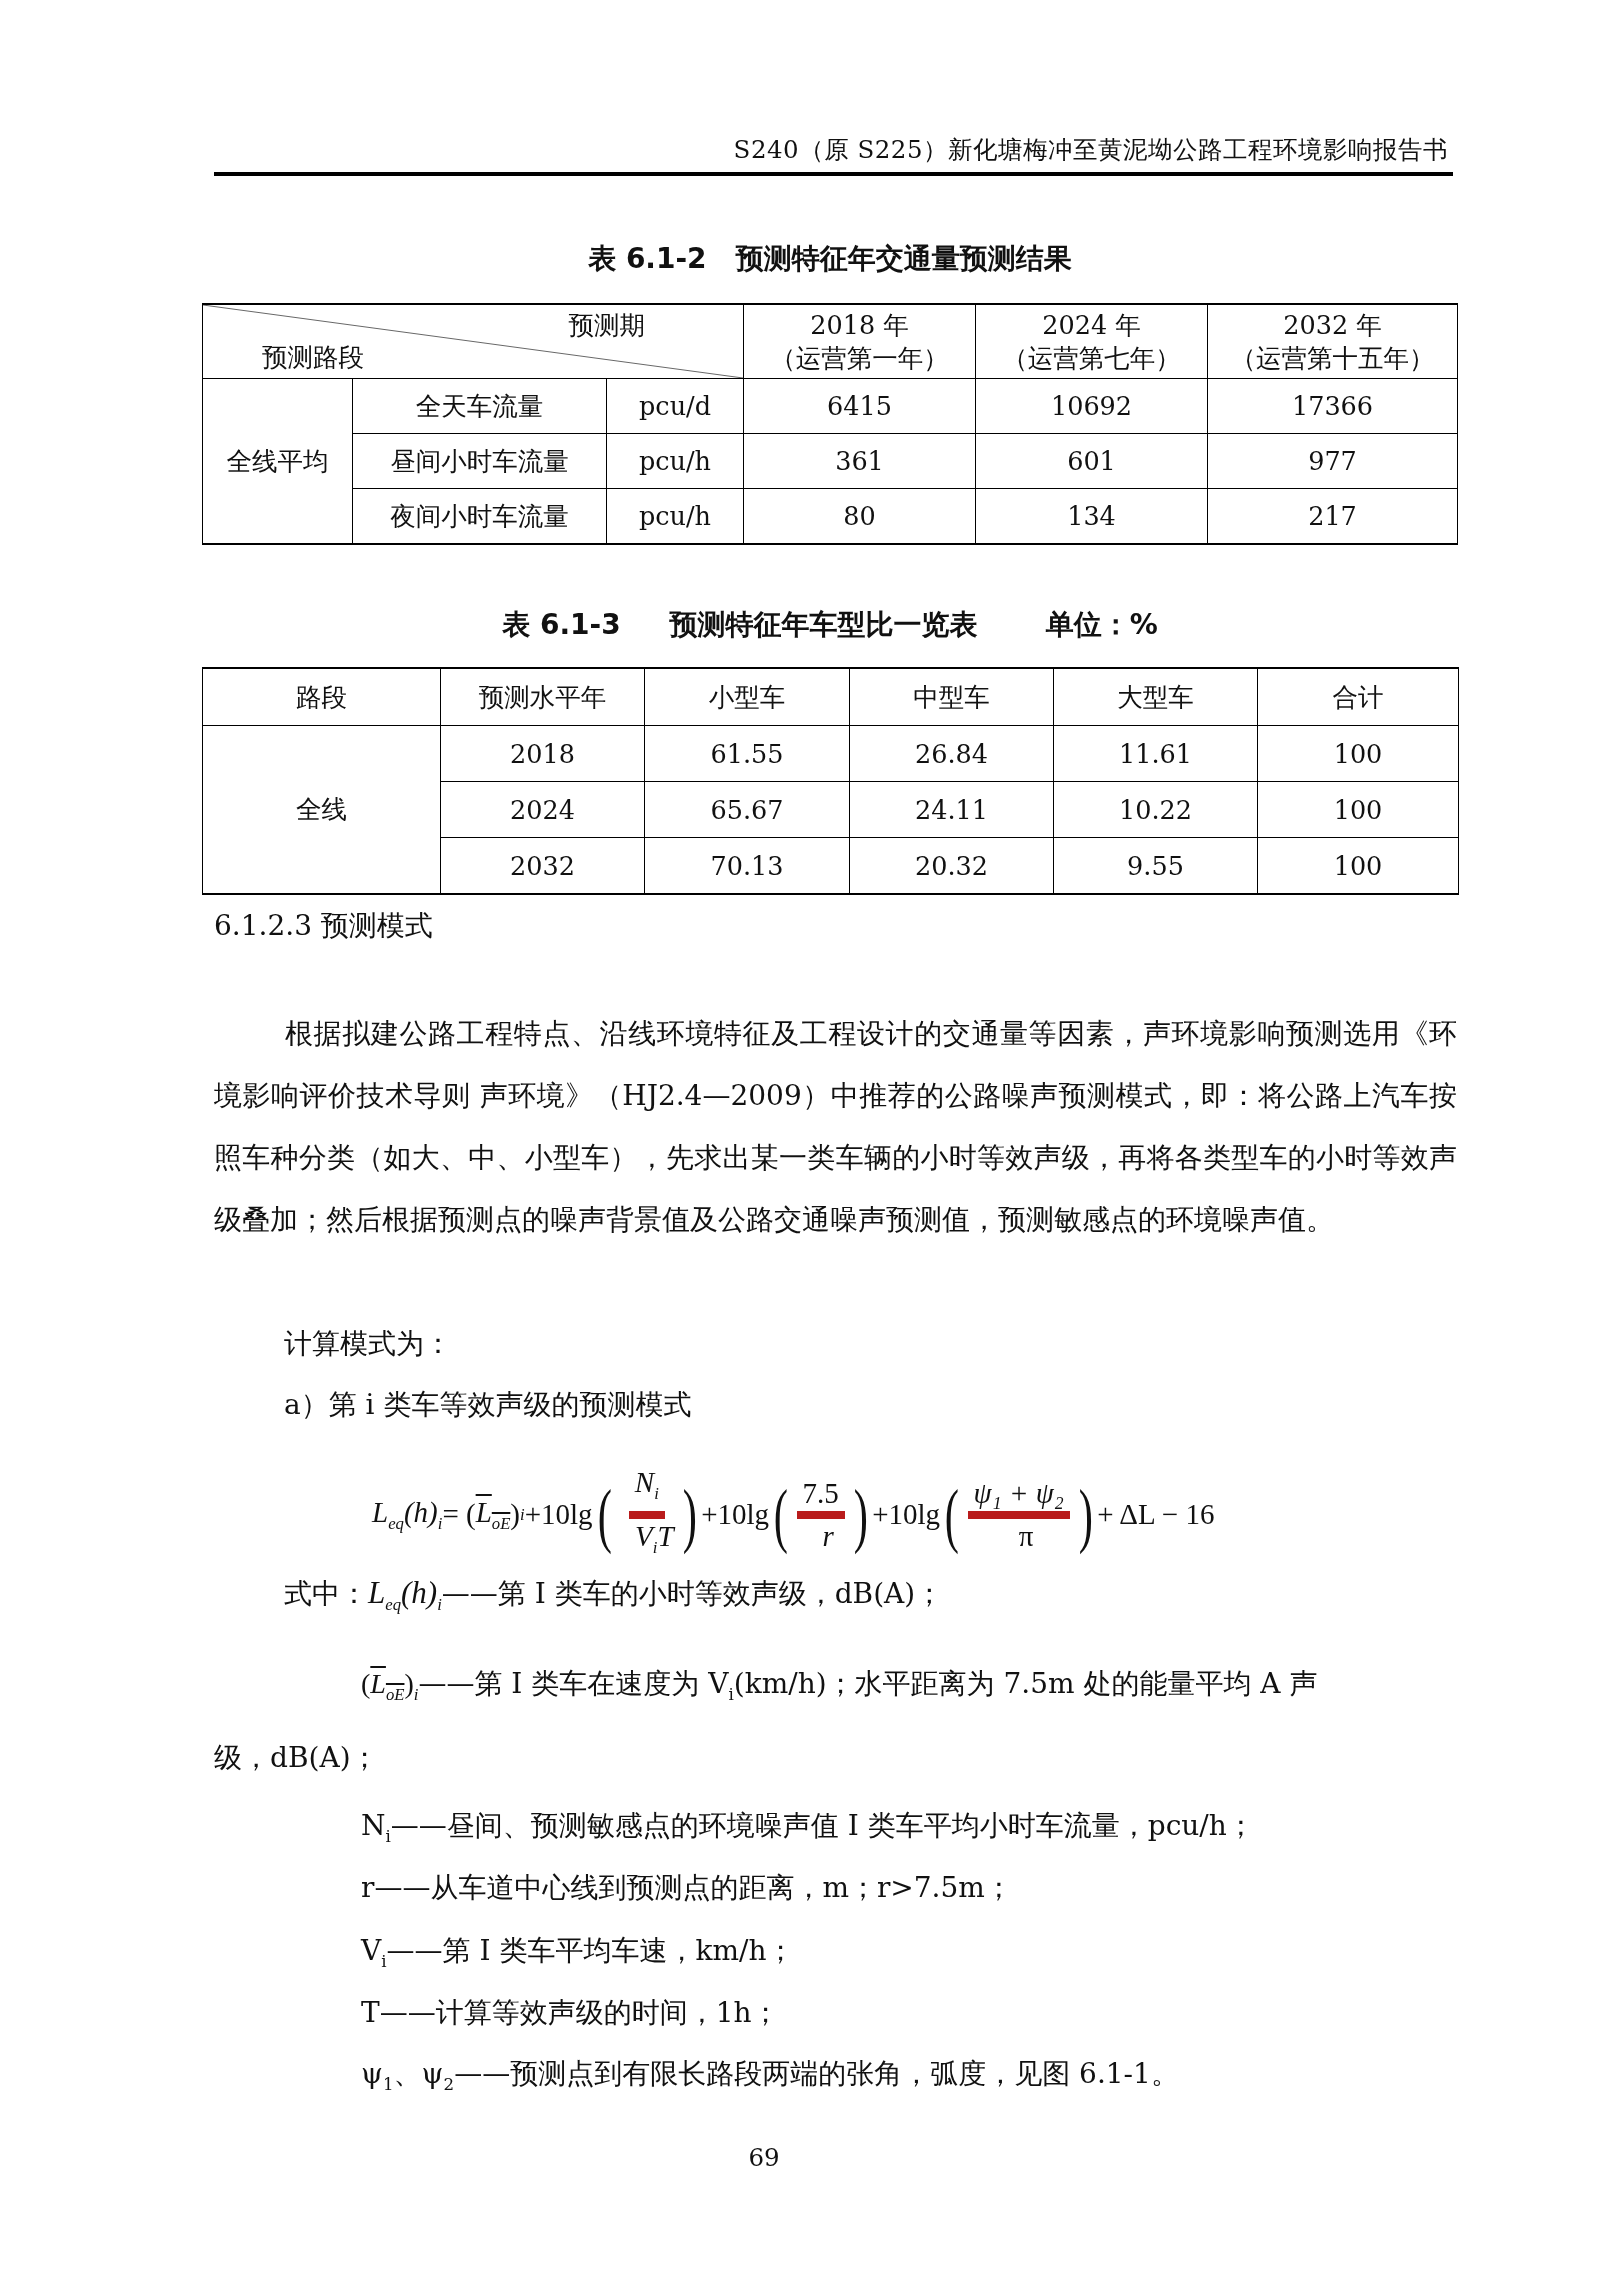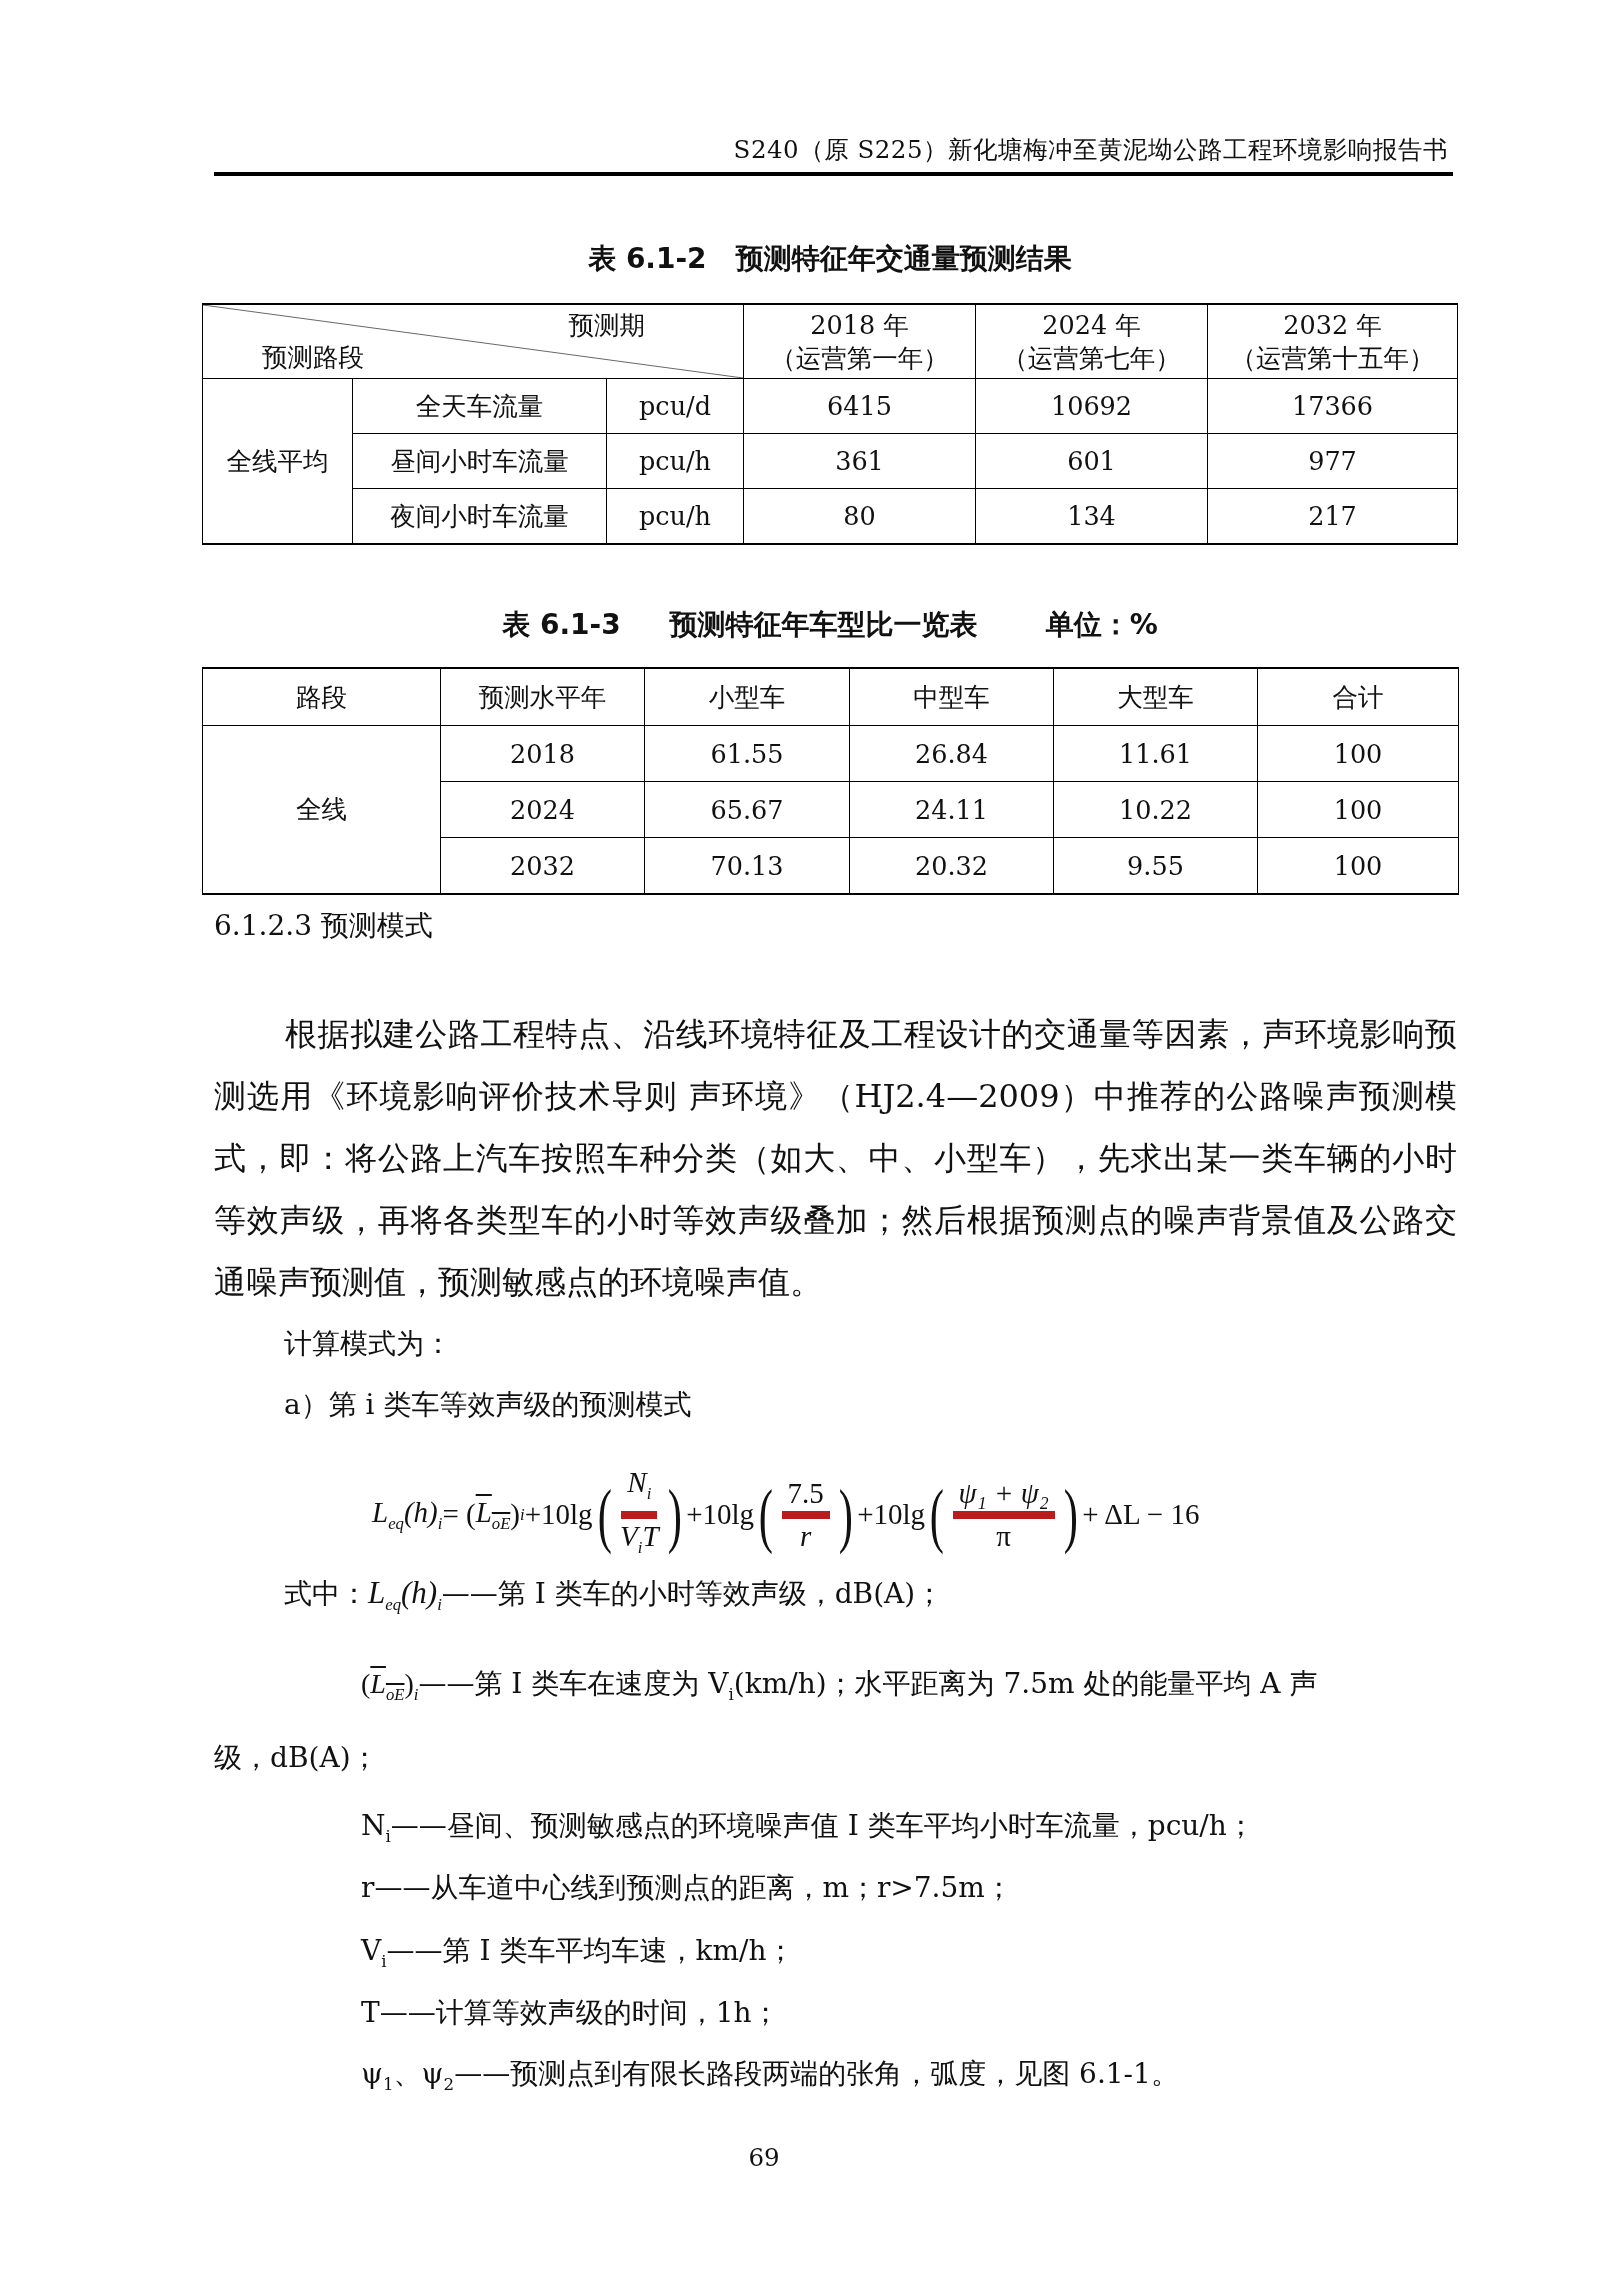--- a/index.html
+++ b/index.html
@@ -15,28 +15,28 @@
   .t1 { left:202px; top:303px; width:1256px; border-top:2.9px solid #000; border-bottom:2.9px solid #000; }
   .t1 tr.h td { height:73px; line-height:33px; }
   .t1 tr.r td { height:54px; }
   .t1 td.diag { position:relative; text-align:center; }
   .t1 td.diag svg { position:absolute; left:0; top:0; width:100%; height:100%; }
   .diag-top { position:absolute; right:98px; top:3.9px; }
   .diag-bottom { position:absolute; left:23px; bottom:3.9px;margin-left:36px; }
   .t2 { left:202px; top:667px; width:1256px; border-top:2.9px solid #000; border-bottom:2.9px solid #000; }
   .t2 td { height:55px; }
   .t2 tr.h td { height:56px; }
-  .para { left:214px; width:1243px; font-size:32px; line-height:62px; }
+  .para { left:214px; width:1243px; font-size:28px; line-height:62px; }
   .indent { text-indent:71px; text-align:justify; }
   .line { left:214px; font-size:28px; white-space:nowrap; }
   .formula { left:372px; top:1465px; font-size:29px; font-family:"Liberation Serif","DejaVu Serif",serif;
              display:flex; align-items:center; white-space:nowrap; }
   .frac { display:inline-flex; flex-direction:column; align-items:center; margin:0 3.9px; }
   .frac .num { border-bottom:8px solid #b91c1c; padding:0 5.9px; line-height:35px; }
-  .frac .den { line-height:35px; }
+  .frac .den { line-height:35px;margin-left:15px; }
   .paren { font-size:71px; font-weight:100; transform:scaleX(0.6); display:inline-block; line-height:78px; }
   .it { font-style:italic; }
   sub.s { font-size:16.7px; }
   .over { text-decoration:overline; }
   .pageno { left:0; width:1528px; text-align:center; top:2143px; font-size:24.5px; }
 </style>
 </head>
 <body>
 
 <div class="abs hdr-text">S240（原 S225）新化塘梅冲至黄泥坳公路工程环境影响报告书</div>

